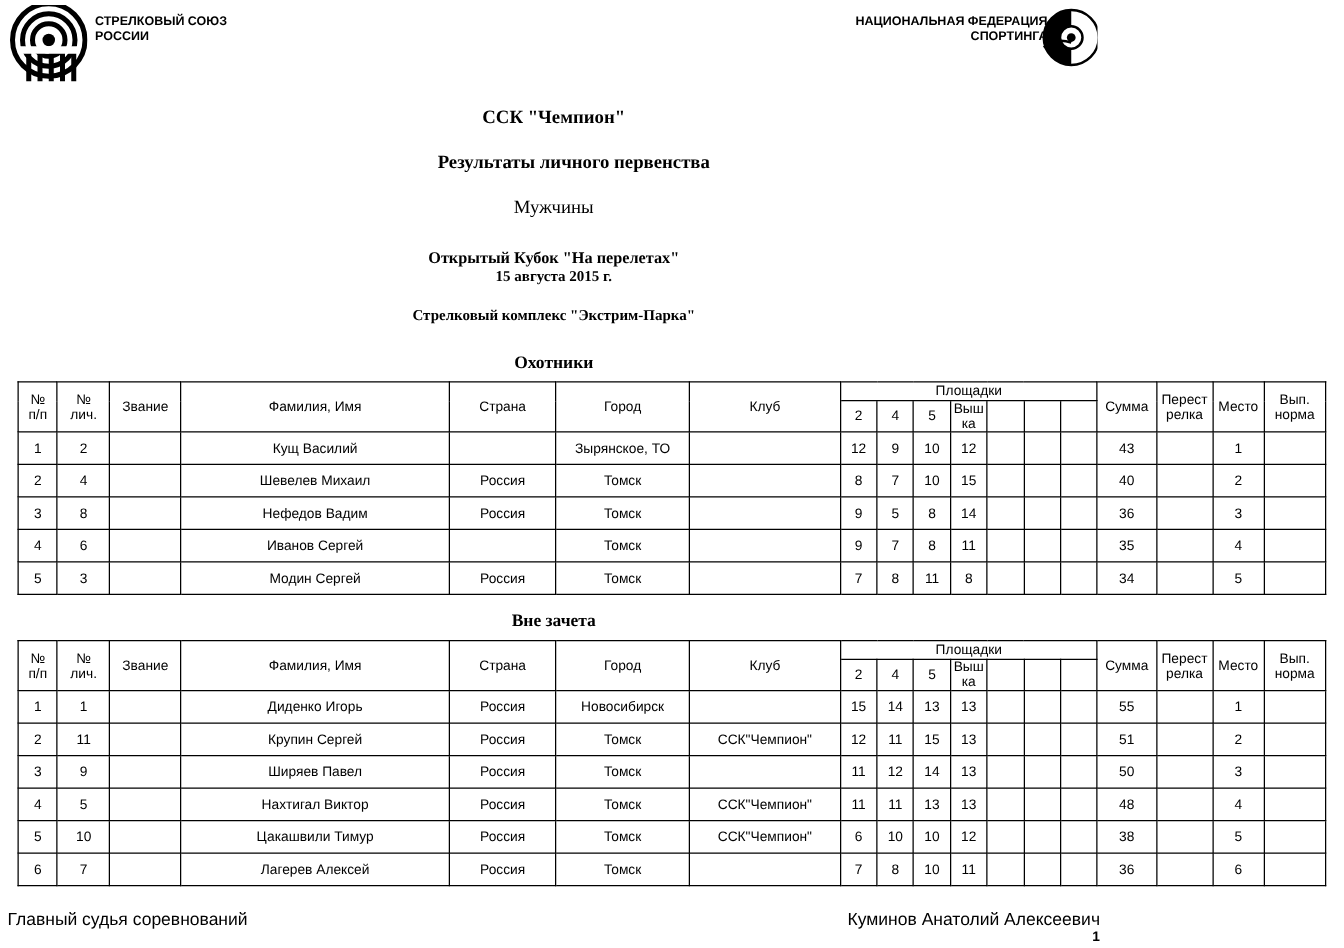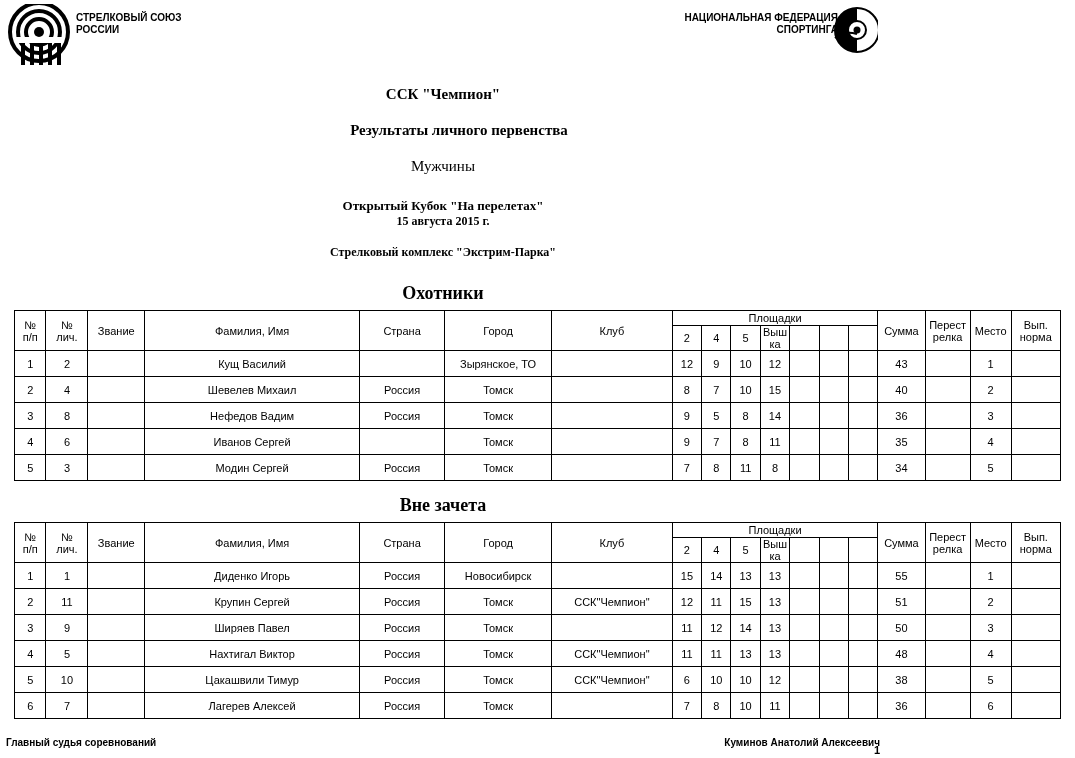--- a/index.html
+++ b/index.html
@@ -94,21 +94,21 @@
     font-weight: bold;
   }
   .title-place {
     font-size: 12px;
     font-weight: bold;
     margin-top: 16px;
   }
 
   .section-title {
     text-align: center;
-    font-size: 18px;
+    font-size: 14px;
     font-weight: bold;
     font-family: "Liberation Serif", serif;
     margin-top: 23px;
     margin-bottom: 6px;
   }
   .section-title.second {
     margin-top: 14px;
   }
 
   
@@ -172,22 +172,22 @@
   col.c-sum  { width: 45px; }
   col.c-per  { width: 43px; }
   col.c-mes  { width: 39px; }
   col.c-norm { width: 47px; }
 
   
   .signatures {
     margin-top: 18px;
     padding: 0 6px;
     font-family: "Liberation Sans", sans-serif;
-    font-size: 10px;
-    font-weight: bold;
+    font-size: 14px;
+    font-weight: normal;
   }
   .sig-row {
     display: flex;
     justify-content: space-between;
     align-items: baseline;
     margin-bottom: 22px;
   }
   .sig-role { text-align: left; }
   .sig-name { text-align: right; }
 

